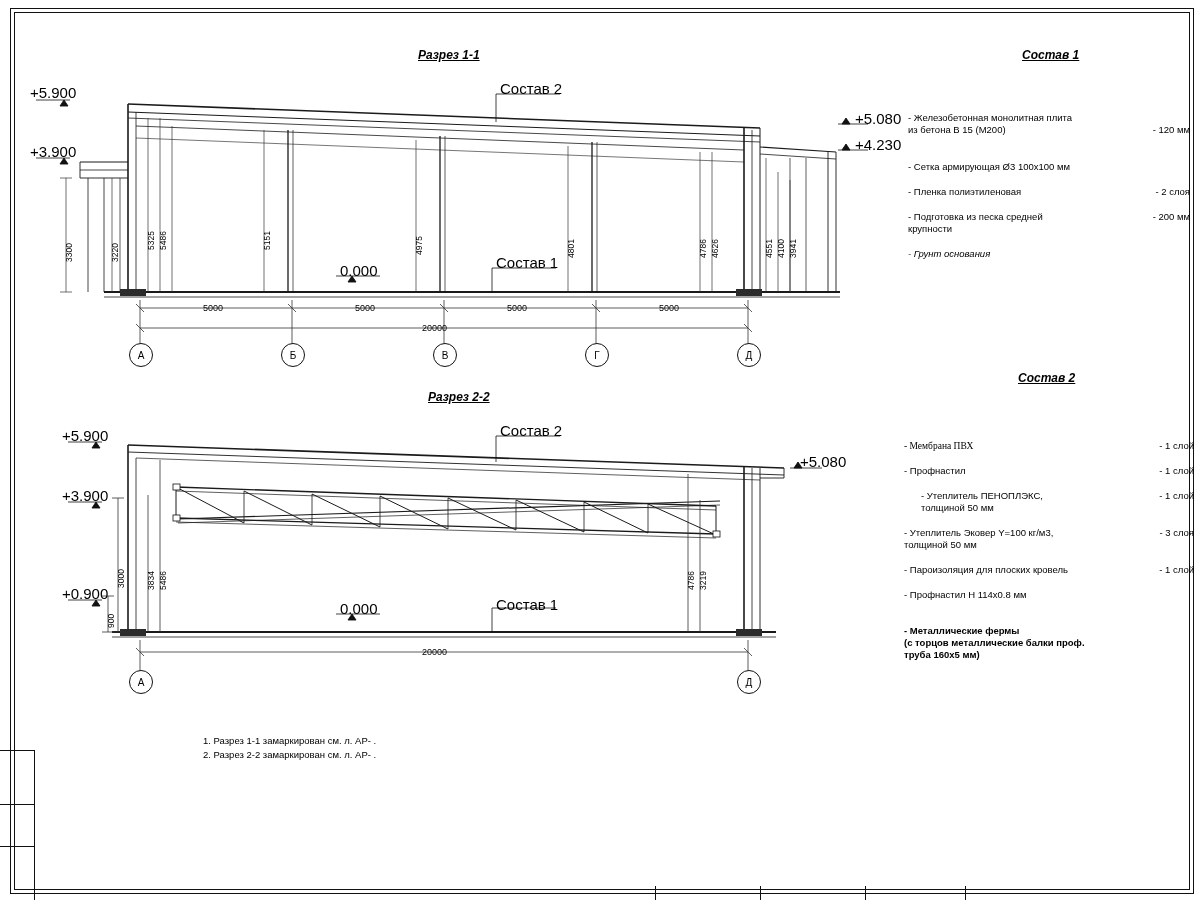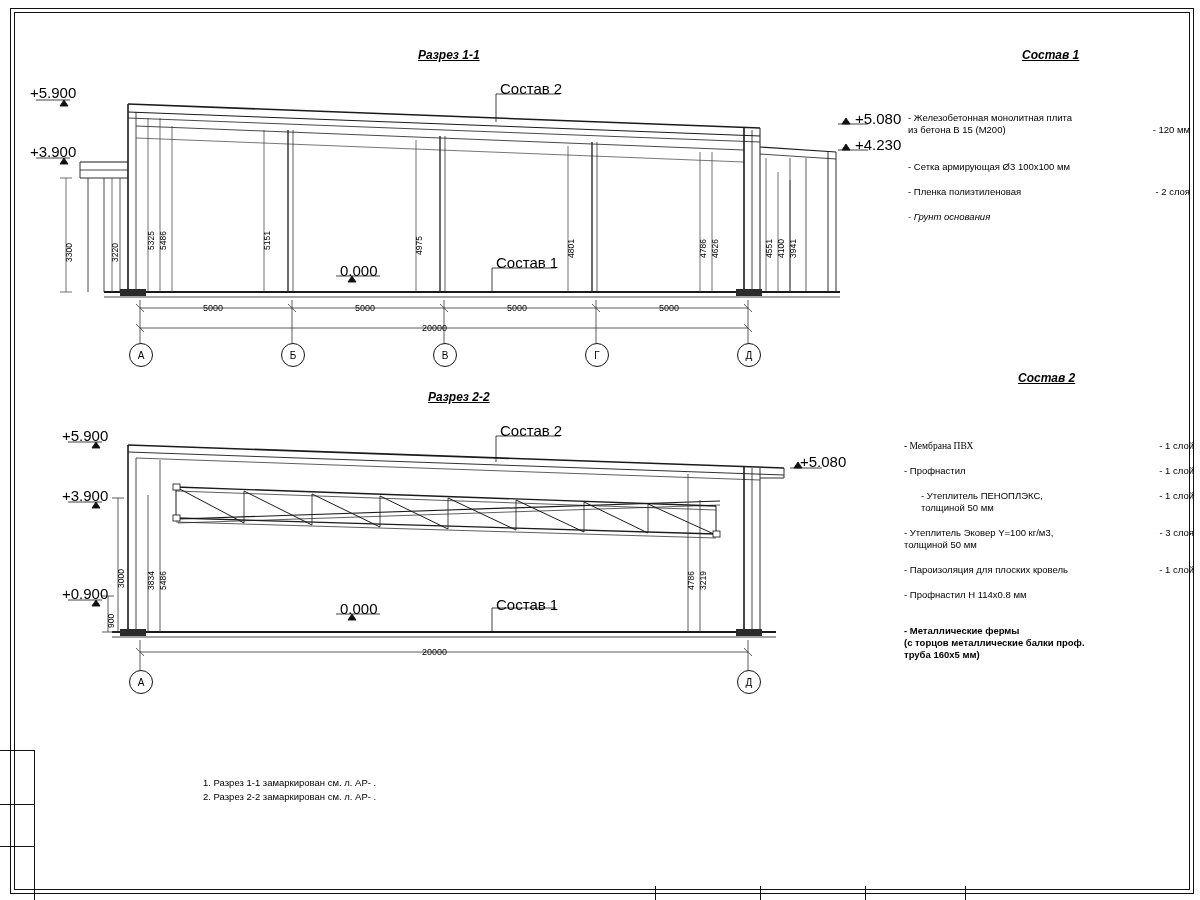--- a/index.html
+++ b/index.html
@@ -313,36 +313,38 @@
 
   <div class="circ" style="left:129px;top:670px;">А</div>
   <div class="circ" style="left:737px;top:670px;">Д</div>
 
   <div class="spechead" style="left:1022px;top:48px;">Состав 1</div>
   <div class="speclist" style="left:908px;top:112px;width:282px;">
     <div class="specrow"><span class="nm" style="white-space:pre-line;">- Железобетонная  монолитная плита
    из бетона B 15 (M200)</span><span class="vl" style="top:12px;">- 120 мм</span></div>
     <div class="specrow" style="margin-top:8px;"><span class="nm" style="white-space:pre-line;margin-top:12px;">- Сетка армирующая Ø3 100x100 мм</span><span class="vl"></span></div>
     <div class="specrow" style="margin-top:8px;"><span class="nm" style="white-space:pre-line;">- Пленка полиэтиленовая</span><span class="vl">- 2 слоя</span></div>
+    <div class="specrow" style="margin-top:8px;"><span class="nm" style="white-space:pre-line;">- Подготовка из песка средней
+   крупности</span><span class="vl">- 200 мм</span></div>
     <div class="specrow" style="margin-top:8px;font-style:italic;"><span class="nm" style="white-space:pre-line;">- Грунт основания</span><span class="vl"></span></div>
   </div>
 
   <div class="spechead" style="left:1018px;top:371px;">Состав 2</div>
   <div class="speclist" style="left:904px;top:440px;width:290px;">
     <div class="specrow"><span class="nm" style="white-space:pre-line;font-family:Liberation Serif, serif;">- Мембрана ПВХ</span><span class="vl">- 1 слой</span></div>
     <div class="specrow" style="margin-top:8px;"><span class="nm" style="white-space:pre-line;">- Профнастил</span><span class="vl">- 1 слой</span></div>
     <div class="specrow" style="margin-top:8px;"><span class="nm" style="white-space:pre-line;margin-left:17px;">- Утеплитель ПЕНОПЛЭКС,
    толщиной 50 мм</span><span class="vl">- 1 слой</span></div>
     <div class="specrow" style="margin-top:8px;"><span class="nm" style="white-space:pre-line;">- Утеплитель Эковер Y=100 кг/м3,
    толщиной 50 мм</span><span class="vl">- 3 слоя</span></div>
     <div class="specrow" style="margin-top:8px;"><span class="nm" style="white-space:pre-line;">- Пароизоляция для плоских кровель</span><span class="vl">- 1 слой</span></div>
     <div class="specrow" style="margin-top:8px;"><span class="nm" style="white-space:pre-line;">- Профнастил H 114x0.8 мм</span><span class="vl"></span></div>
     <div class="specrow" style="margin-top:24px;font-weight:bold;"><span class="nm" style="white-space:pre-line;">- Металлические фермы
   (с торцов металлические балки проф.
    труба 160x5 мм)</span><span class="vl"></span></div>
   </div>
 
-  <div class="notes" style="left:203px;top:776px;text-align:right;">
+  <div class="notes" style="left:203px;top:734px;text-align:right;">
     <div>1. Разрез 1-1 замаркирован см. л. АР- .</div>
     <div>2. Разрез 2-2 замаркирован см. л. АР- .</div>
   </div>
 
 </div>
 
 </body></html>

